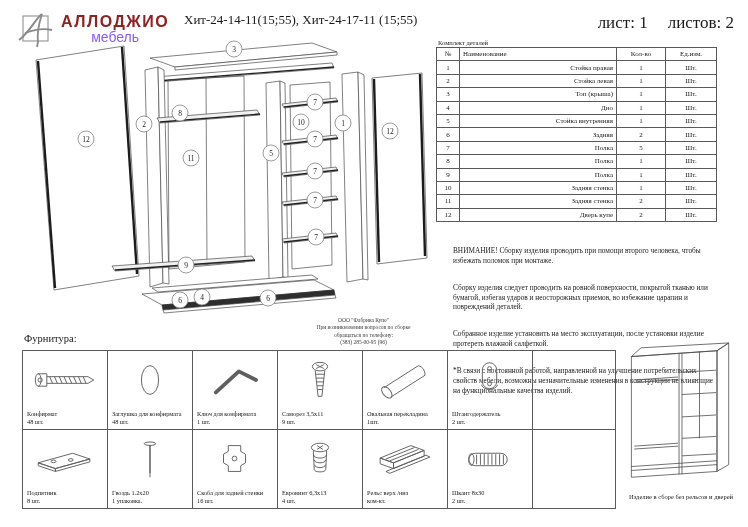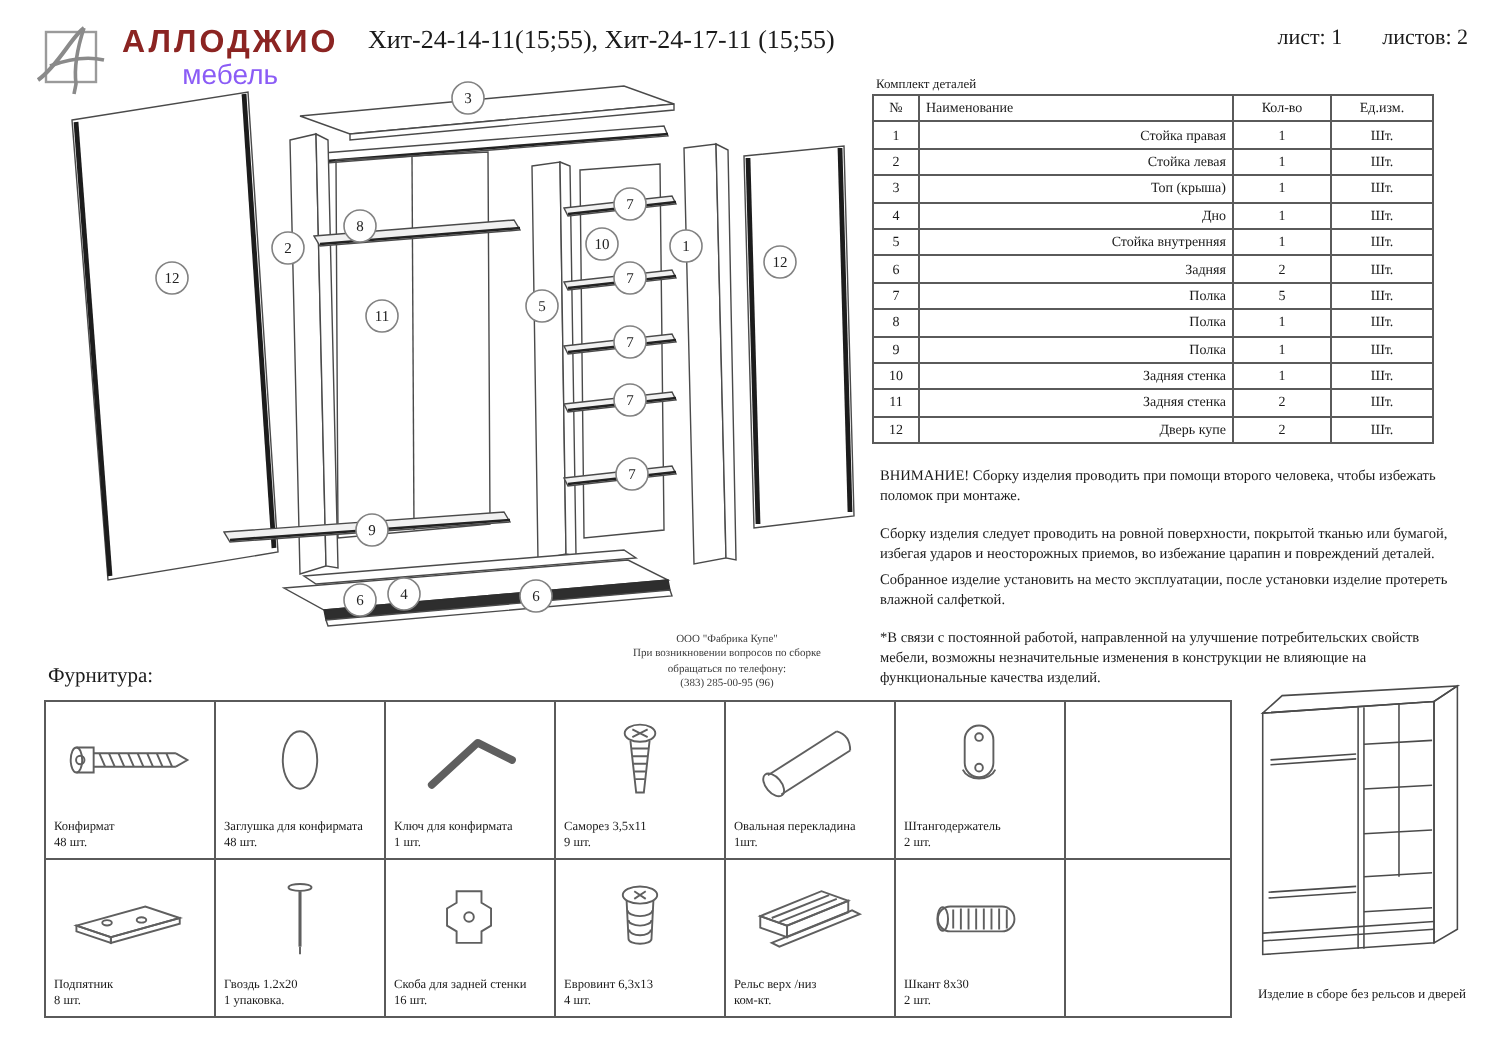--- a/index.html
+++ b/index.html
@@ -5,21 +5,21 @@
   html,body{margin:0;padding:0;background:#e8e8e8;}
   .page{position:relative;width:748px;height:527px;background:#fff;overflow:hidden;
         font-family:"Liberation Serif",serif;color:#1a1a1a;}
 
   
   .logo{position:absolute;left:16px;top:9px;display:flex;align-items:center;gap:7px;}
   .logo-text{text-align:center;font-family:"Liberation Sans",sans-serif;}
   .logo-brand{font-size:16px;font-weight:bold;letter-spacing:1.5px;color:#8b2422;line-height:1.1;}
   .logo-sub{font-size:14px;color:#8b5cf6;line-height:1.1;}
   .title{position:absolute;left:184px;top:10px;width:400px;font-size:13px;line-height:1.5;}
-  .sheet-info{position:absolute;right:14px;top:13px;font-size:11px;display:flex;gap:20px;}
+  .sheet-info{position:absolute;right:14px;top:13px;font-size:17px;display:flex;gap:20px;}
 
   
   .diagram{position:absolute;left:12px;top:36px;}
   .diagram polygon,.diagram line,.diagram path{stroke:#4a4a4a;stroke-width:0.7;fill:none;}
   .diagram .face{fill:#ffffff;}
   .diagram .shade{fill:#f1f1f1;}
   .diagram .dark{fill:#2e2e2e;stroke:#2e2e2e;}
   .diagram .thick{stroke:#1c1c1c;stroke-width:2.4;}
   .diagram .edge{stroke:#222;stroke-width:1.3;}
   #callout-layer circle{fill:#fff;stroke:#828282;stroke-width:0.8;}
@@ -36,21 +36,21 @@
         font-weight:normal;text-align:center;}
   table.parts th{text-align:left;}
   table.parts th.h-num,table.parts th.h-qty,table.parts th.h-unit{text-align:center;}
   table.parts td.c1{text-align:right;width:150px;}
   table.parts .c0{width:16px;}
   table.parts .c2{width:42px;margin-left:37px;}
   table.parts .c3{width:44px;}
 
   
   .warnings{position:absolute;left:436px;top:229px;width:303px;font-size:7.3px;line-height:1.35;}
-  .warnings p{margin:4px;}
+  .warnings p{margin:17px;}
   .warnings p.gap{margin-top:9px;}
 
   
   .hw-heading{position:absolute;left:24px;top:333px;font-size:10.5px;}
   .hw-grid{position:absolute;left:22px;top:350px;display:grid;
         grid-template-columns:repeat(6,85px) 83px;grid-template-rows:79px 79px;
         border-left:1px solid #5a5a5a;border-top:1px solid #5a5a5a;}
   .hw-cell{border-right:1px solid #5a5a5a;border-bottom:1px solid #5a5a5a;
         display:flex;flex-direction:column;}
   .hw-icon{flex:1;display:flex;align-items:center;justify-content:center;}

